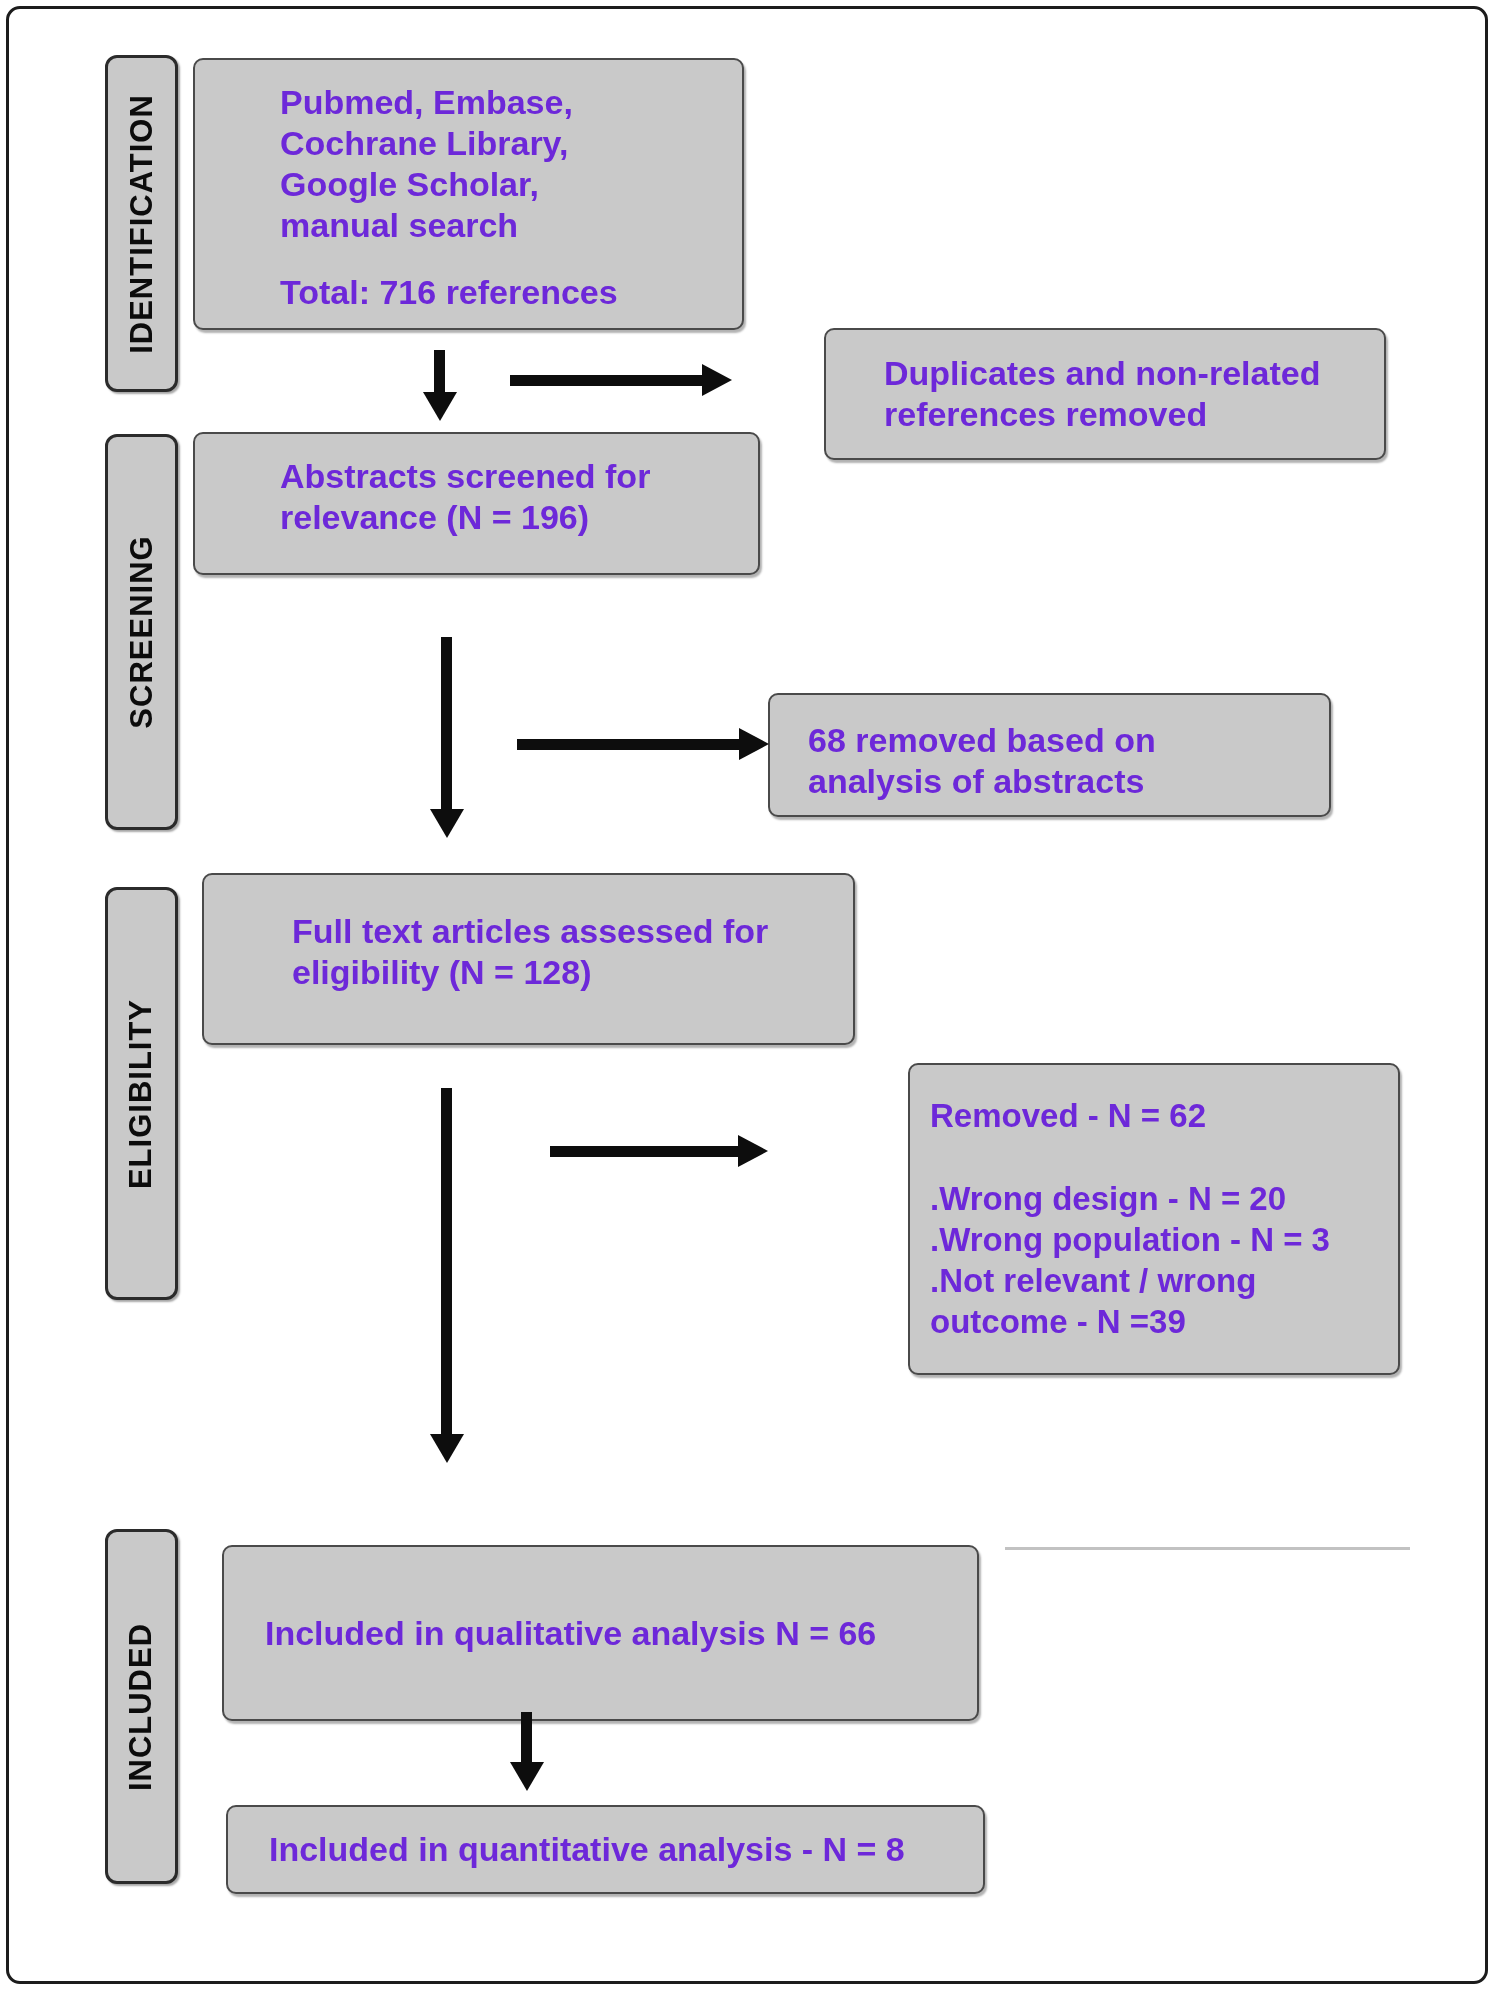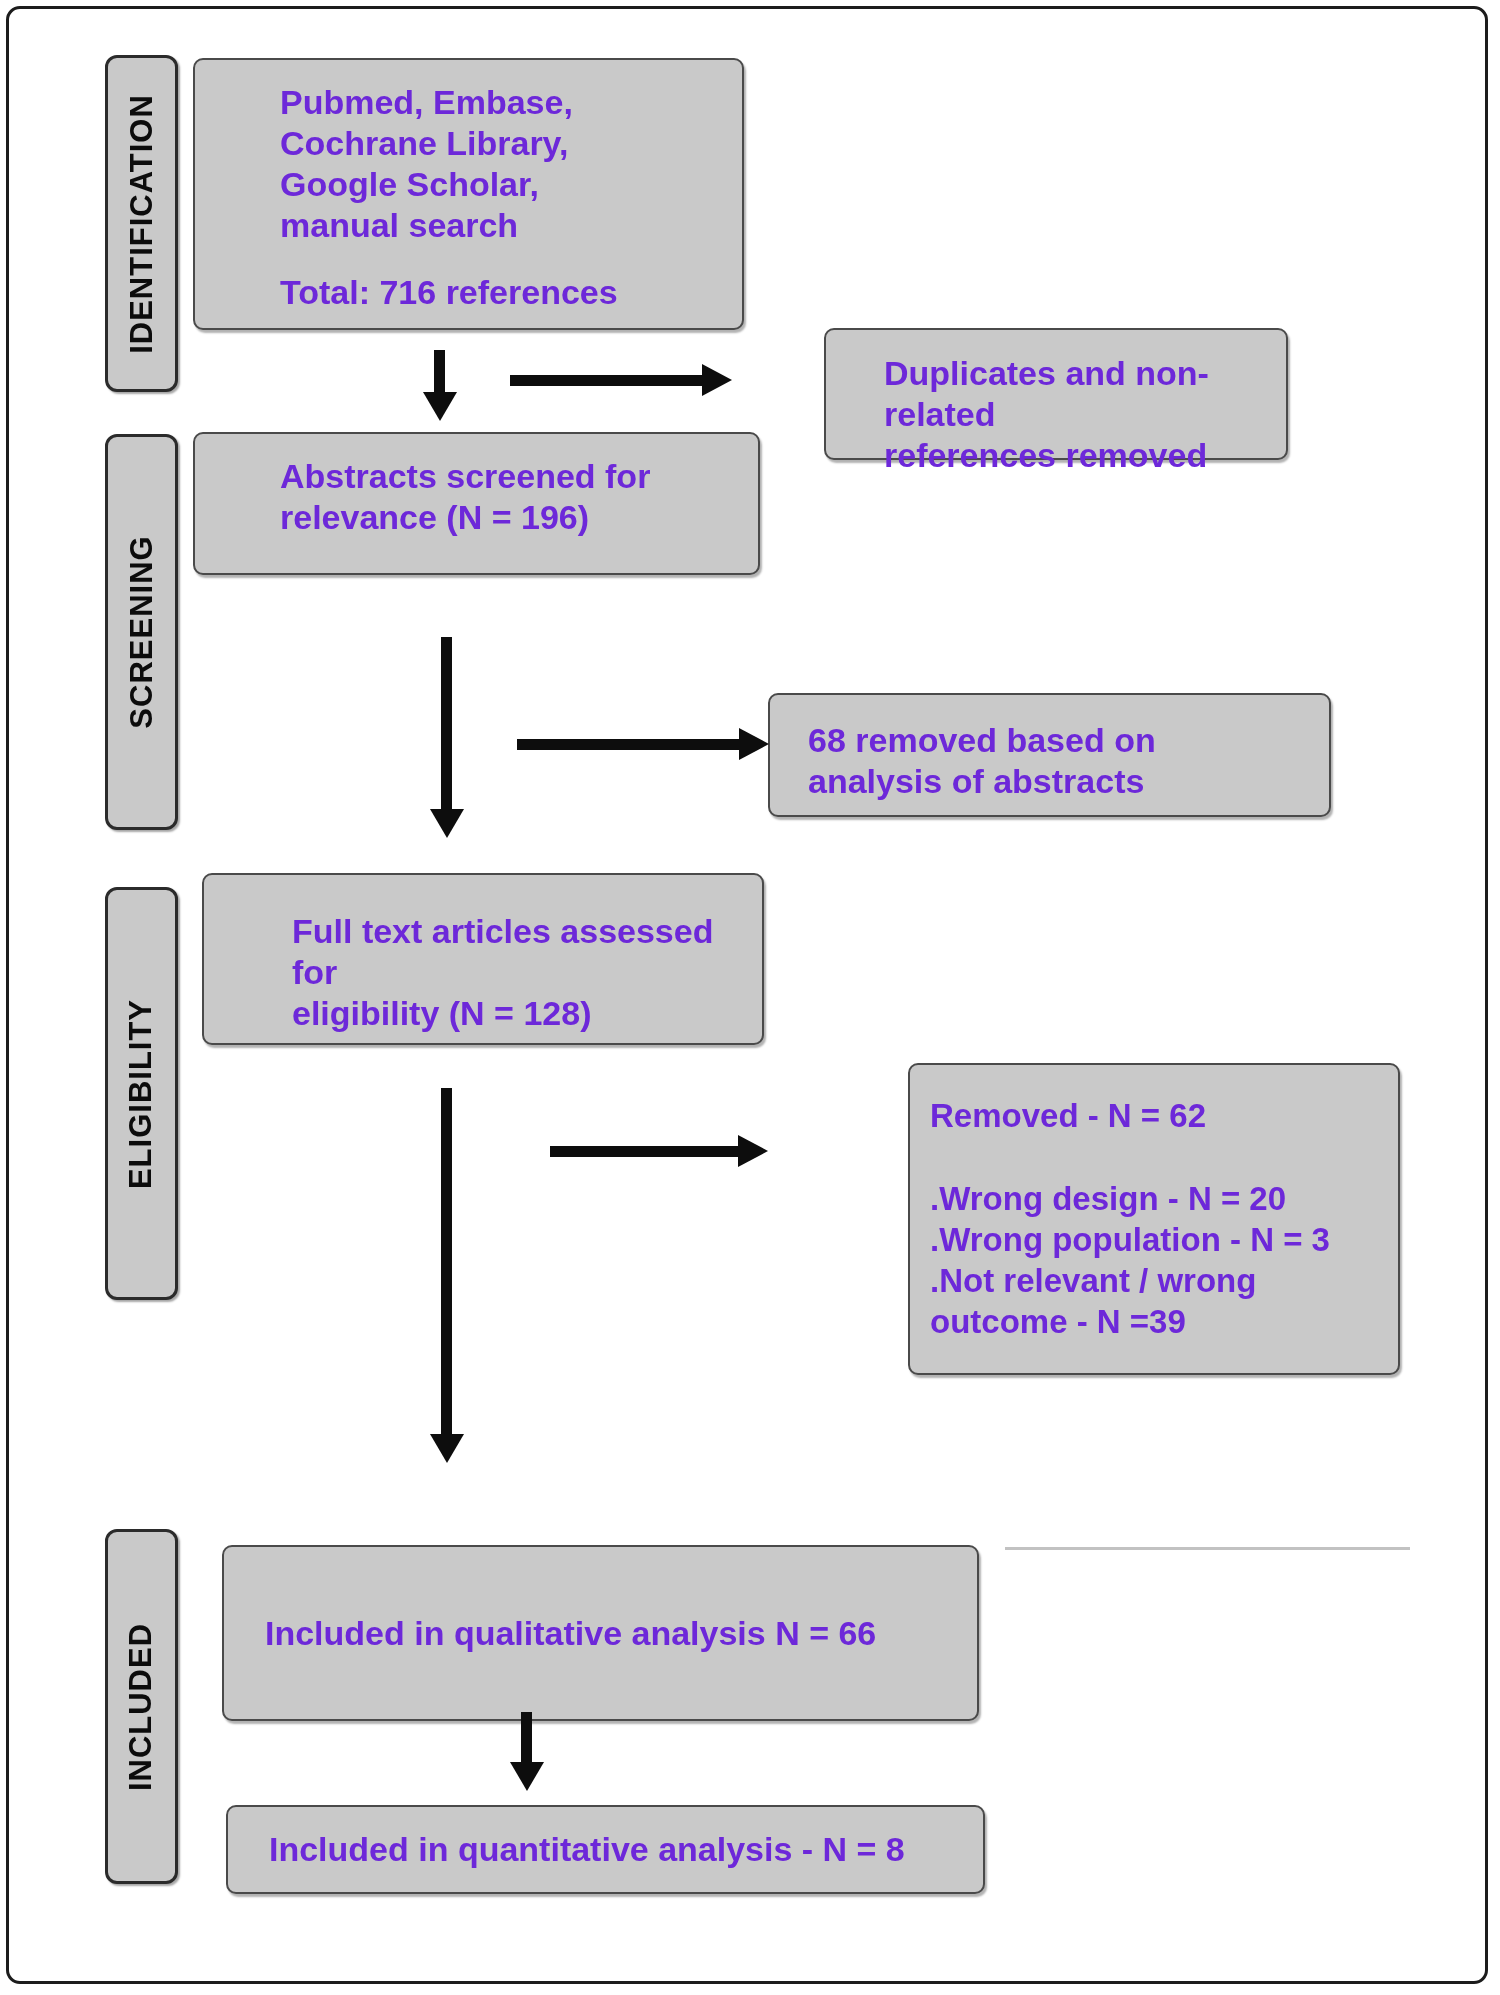--- a/index.html
+++ b/index.html
@@ -57,24 +57,24 @@
     box-shadow:2px 3px 2px rgba(0,0,0,0.3);
     box-sizing:border-box;
     font-weight:bold;
     font-size:34px;
     line-height:41px;
     color:#6d28d9;
   }
   .pre{white-space:pre-line;}
   #box-sources{left:193px;top:58px;width:551px;height:272px;padding:22px 10px 0 85px;}
   #box-sources .total{margin-top:26px;}
-  #box-duplicates{left:824px;top:328px;width:464px;height:132px;padding:23px 6px 0 58px;}
+  #box-duplicates{left:824px;top:328px;width:562px;height:132px;padding:23px 6px 0 58px;}
   #box-abstracts{left:193px;top:432px;width:567px;height:143px;padding:22px 10px 0 85px;}
   #box-abstract-removed{left:768px;top:693px;width:563px;height:124px;padding:25px 10px 0 38px;}
-  #box-fulltext{left:202px;top:873px;width:562px;height:172px;padding:36px 4px 0 88px;}
+  #box-fulltext{left:202px;top:873px;width:653px;height:172px;padding:36px 4px 0 88px;}
   #box-fulltext-removed{left:908px;top:1063px;width:492px;height:312px;padding:30px 8px 0 20px;font-size:33px;}
   #box-fulltext-removed .reasons{margin-top:42px;}
   #box-qualitative{left:222px;top:1545px;width:757px;height:176px;display:flex;align-items:center;padding:0 10px 0 41px;}
   #box-quantitative{left:226px;top:1805px;width:759px;height:89px;display:flex;align-items:center;padding:0 10px 0 41px;}
 
   
   .arrow{position:absolute;}
   .shaft-v{position:absolute;width:11px;background:var(--arrow);}
   .shaft-h{position:absolute;height:11px;background:var(--arrow);}
   .head-down{

